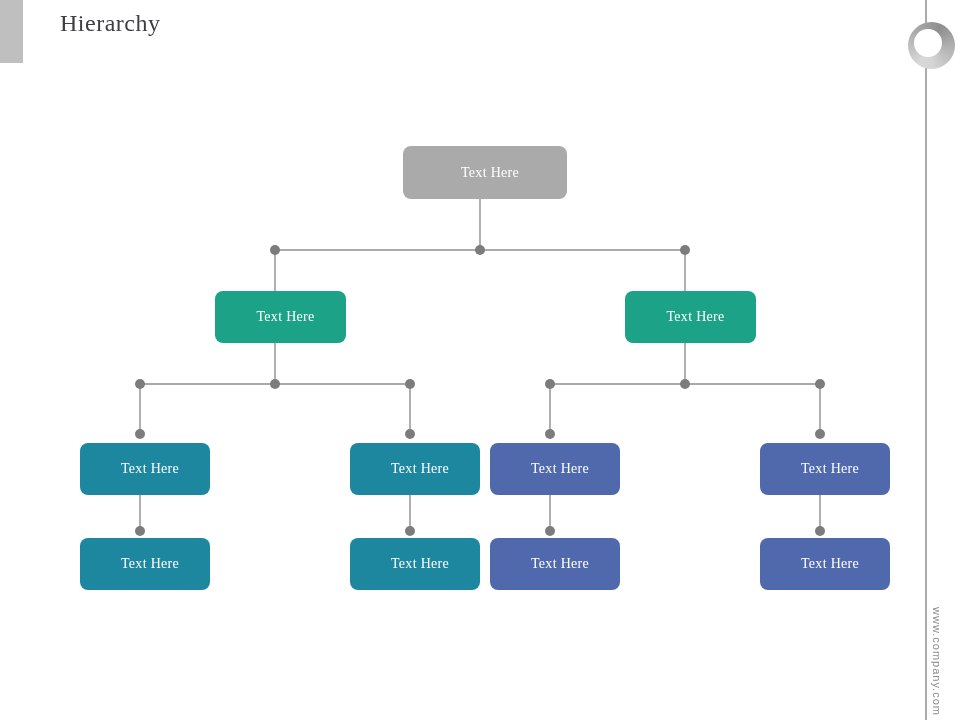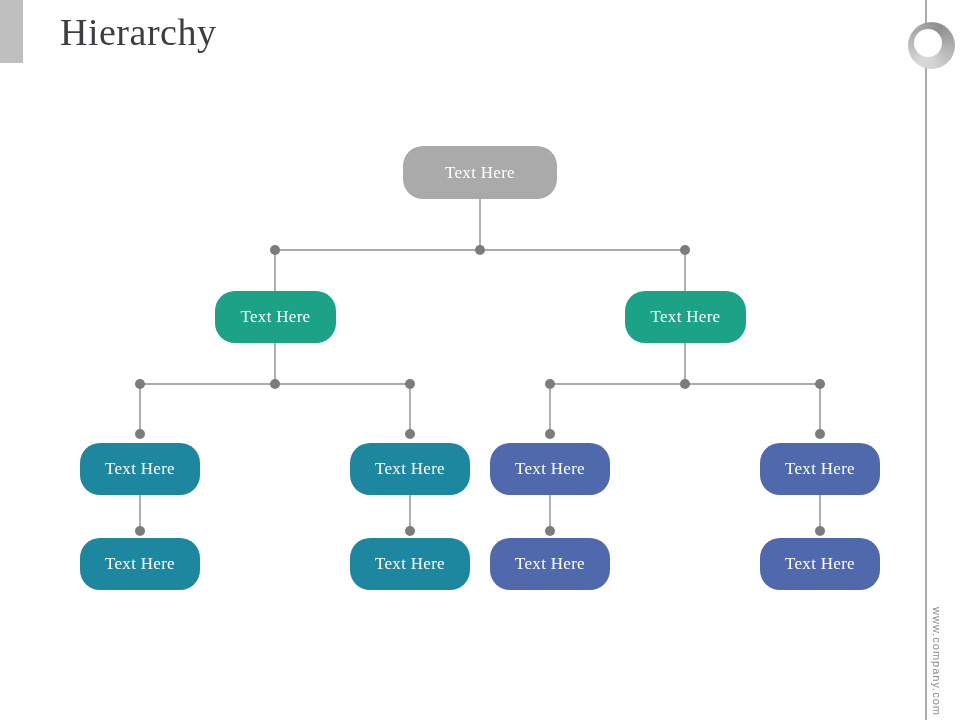--- a/index.html
+++ b/index.html
@@ -17,21 +17,21 @@
     position: absolute;
     left: 0; top: 0;
     width: 23px; height: 63px;
     background: #BFBFBF;
   }
 
   
   .slide-title {
     position: absolute;
     left: 60px; top: 10px;
-    font-size: 38px;
+    font-size: 24px;
     color: #3E3E42;
     letter-spacing: 0.5px;
   }
 
   
   .right-rule {
     position: absolute;
     left: 925px; top: 0;
     width: 2px; height: 720px;
     background: #ABABAB;
@@ -75,26 +75,27 @@
   }
   .connectors line { stroke: #8E8E8E; stroke-width: 1.4; }
   .connectors circle { fill: #7C7C7C; }
 
   
   .node {
     position: absolute;
     display: flex;
     align-items: center;
     justify-content: center;
-    border-radius: 20px;
+    border-radius: 8px;
     color: #ffffff;
-    font-size: 17px;
+    font-size: 14px;
     letter-spacing: 0.3px;
     cursor: pointer;
     z-index: 3;
+    padding-left: 10px;
   }
   .node.gray   { background: #AAAAAA; }
   .node.green  { background: #1BA287; }
   .node.teal   { background: #1E87A0; }
   .node.purple { background: #5069AD; }
 </style>
 </head>
 <body>
 
 <div id="slide">

